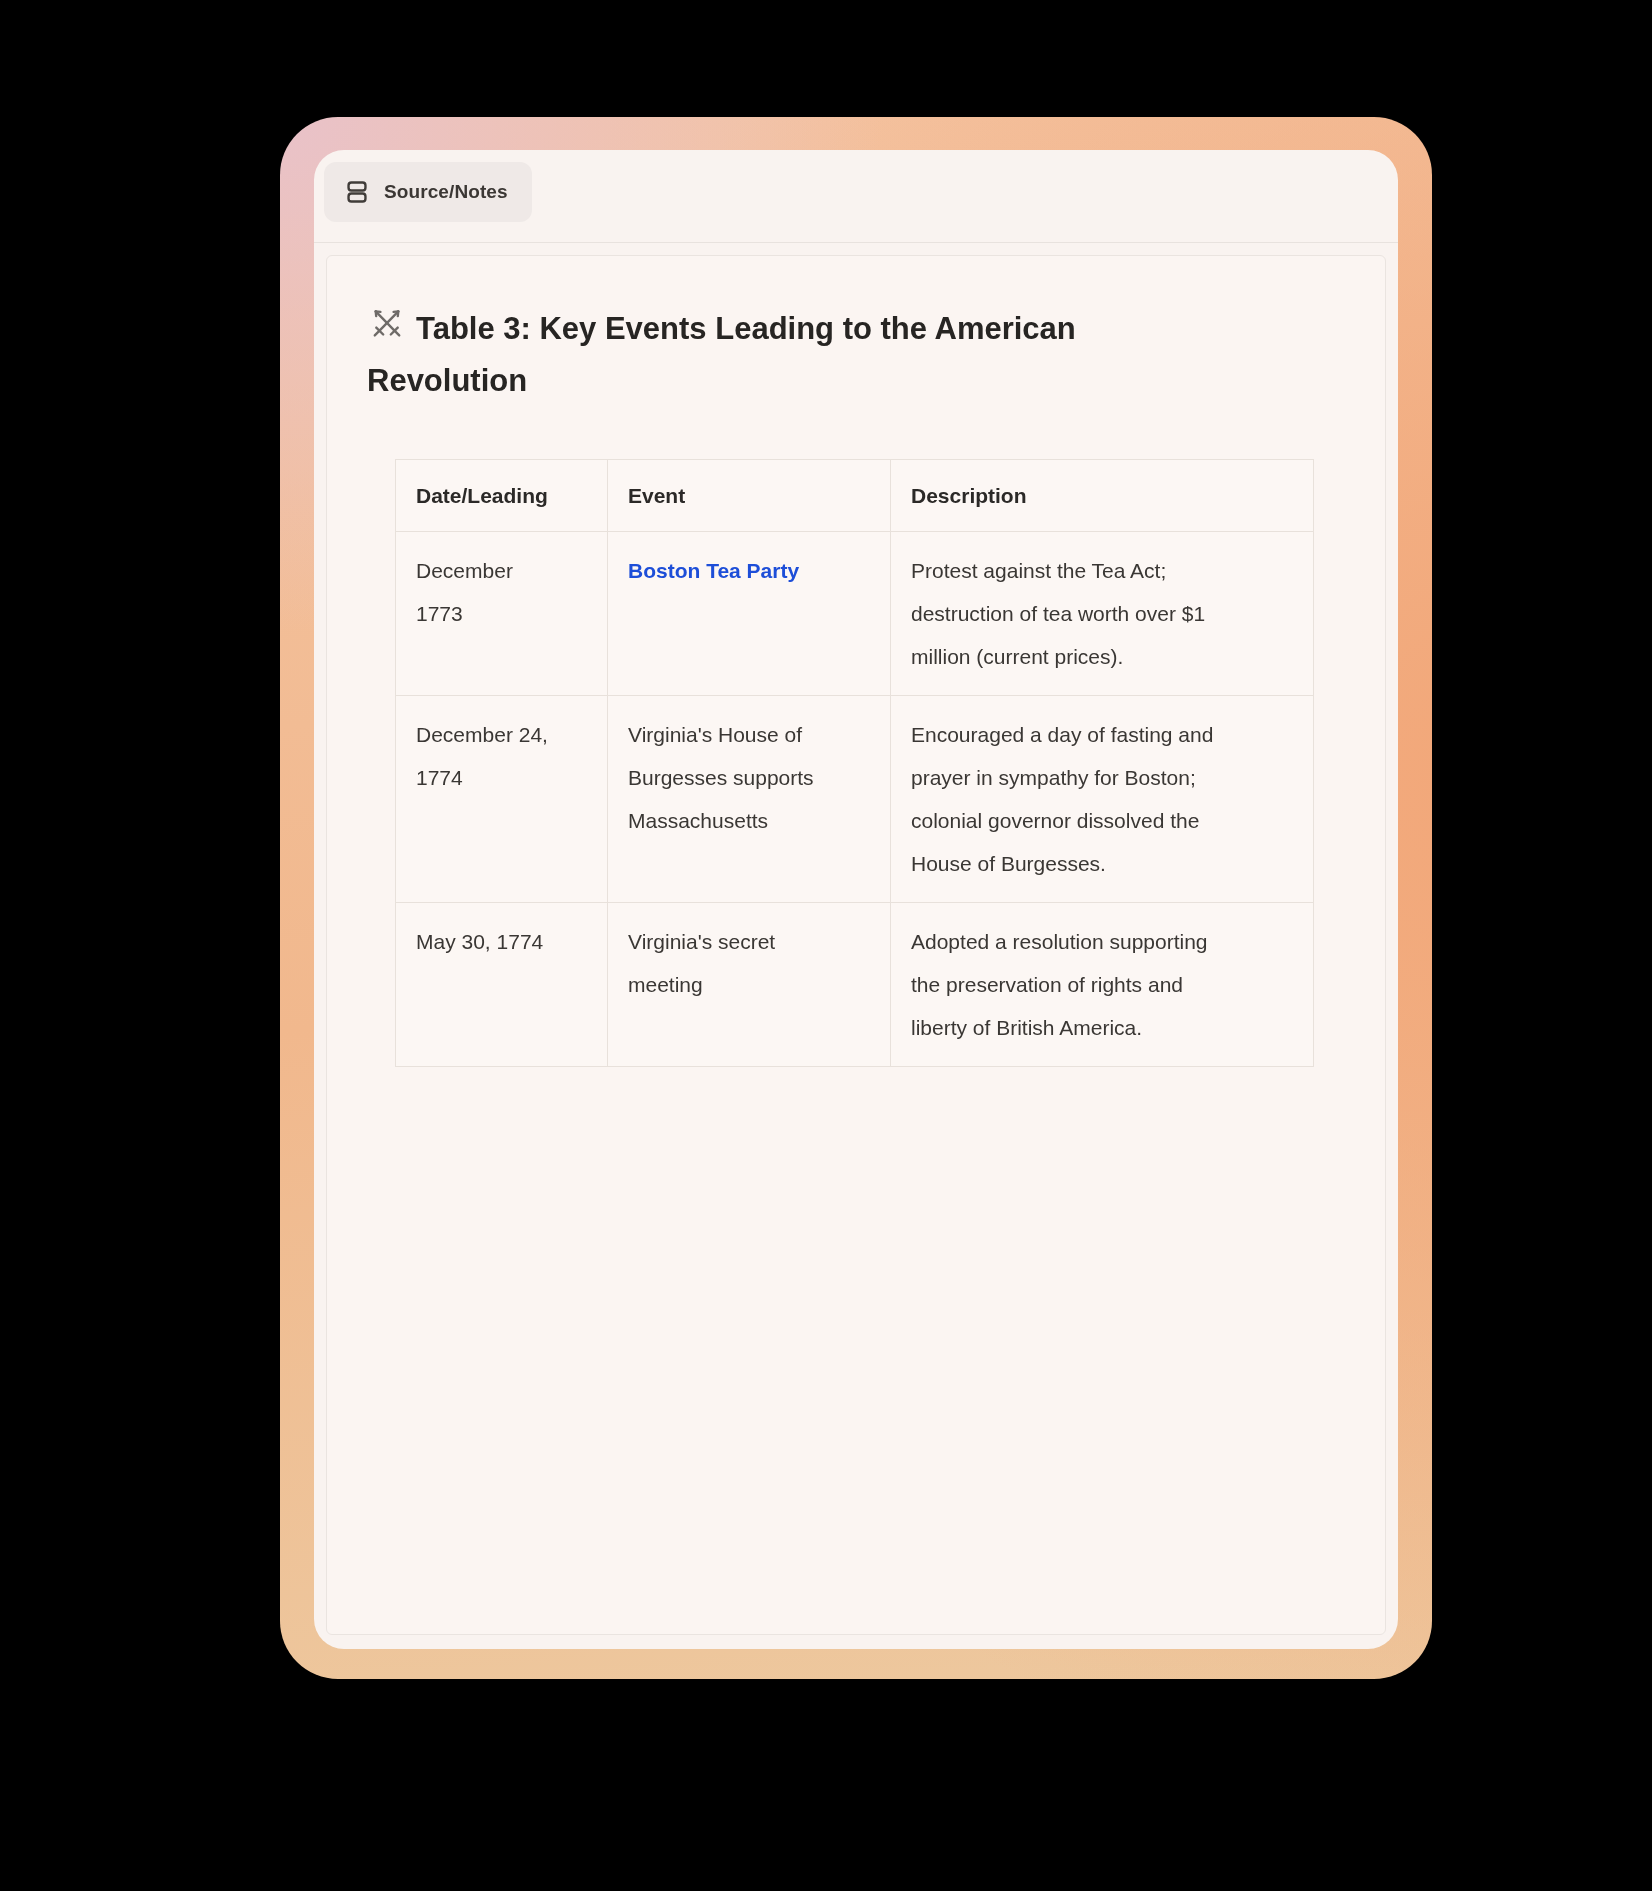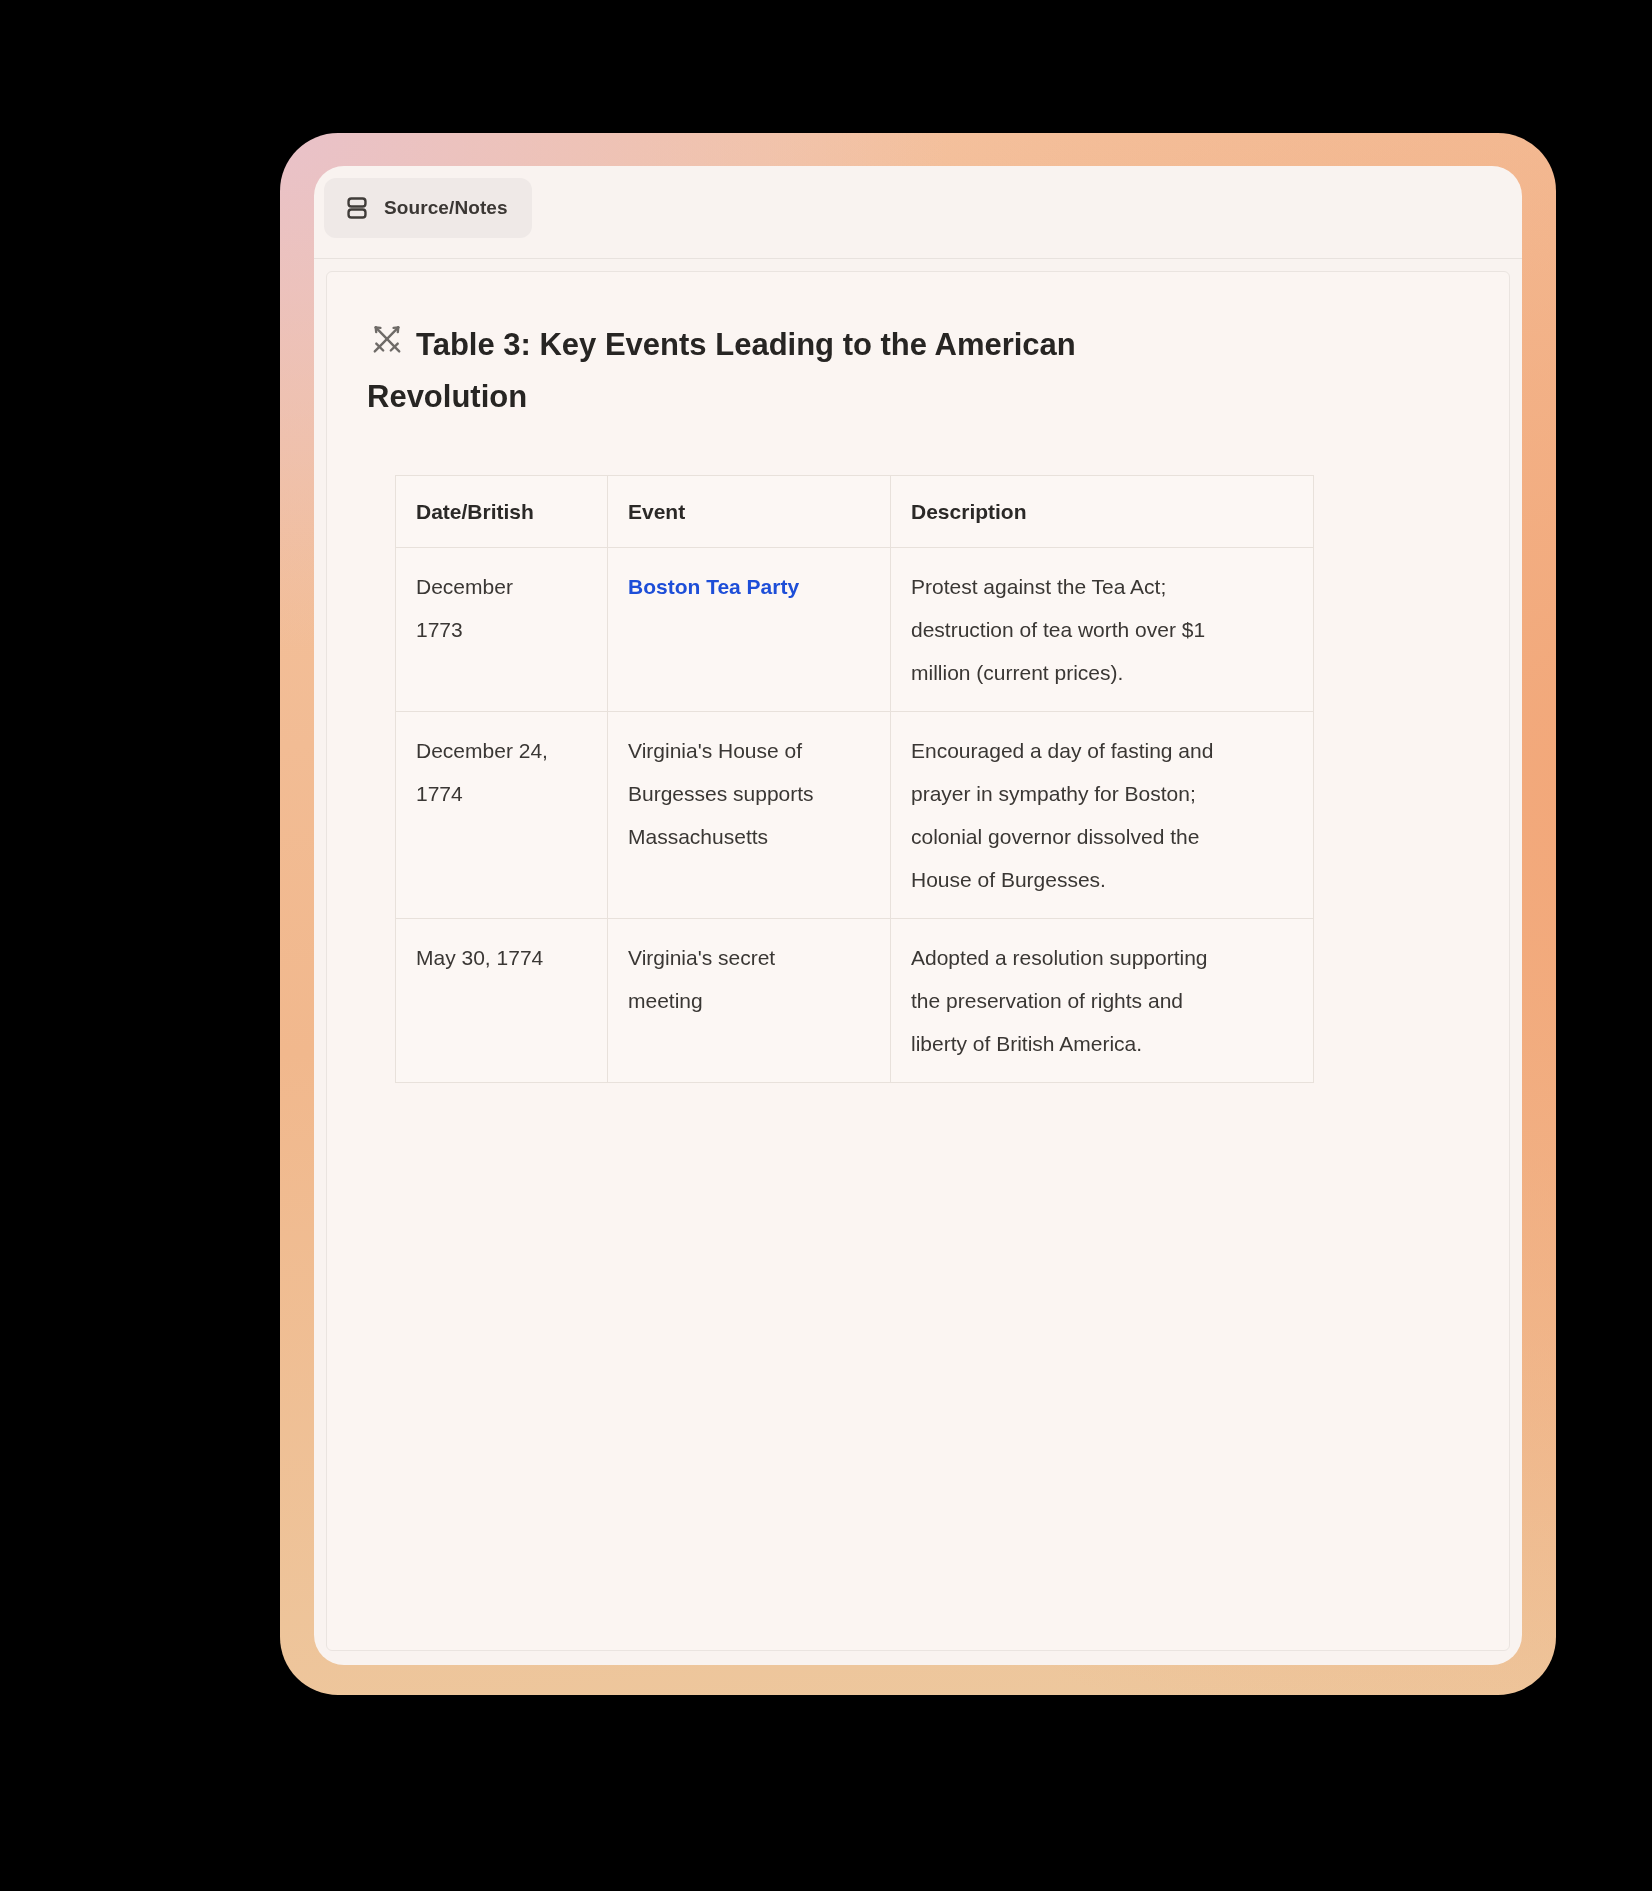--- a/index.html
+++ b/index.html
@@ -7,22 +7,22 @@
   body { font-family:"Liberation Sans", sans-serif; }
 
   .stage {
     position:relative;
     width:1652px; height:1891px;
     background:var(--background,#000);
     overflow:hidden;
   }
 
   .card {
-    position:absolute; left:280px; top:133px;
-    width:1276px; height:1562px;
+    position:absolute; left:280px; top:117px;
+    width:1152px; height:1562px;
     border-radius:58px;
     padding:33px 34px 30px 34px;
     background:
       radial-gradient(95% 60% at 0% 0%,  var(--border-pink,#e9c2c9) 0%, rgba(233,194,201,0) 55%),
       radial-gradient(120% 95% at 105% 42%, var(--border-orange,#f2a779) 0%, rgba(242,167,121,0) 70%),
       linear-gradient(175deg, var(--border-peach,#f4c4a2) 0%, #f1b88d 55%, var(--border-tan,#edc89e) 100%);
   }
 
   .card-inner {
     width:100%; height:100%;
@@ -126,21 +126,21 @@
           </svg></span><span>Table 3: Key Events Leading to the American Revolution</span></h1>
 
         <table class="events">
           <colgroup>
               <col class="c1">
               <col class="c2">
               <col class="c3">
             </colgroup>
           <thead>
             <tr>
-              <th>Date/British</th>
+              <th>Date/Leading</th>
               <th>Event</th>
               <th>Description</th>
             </tr>
           </thead>
           <tbody id="table-body">
               <tr>
                 <td>December
 1773</td>
                 <td class="event-bold">Boston Tea Party</td>
                 <td>Protest against the Tea Act;

